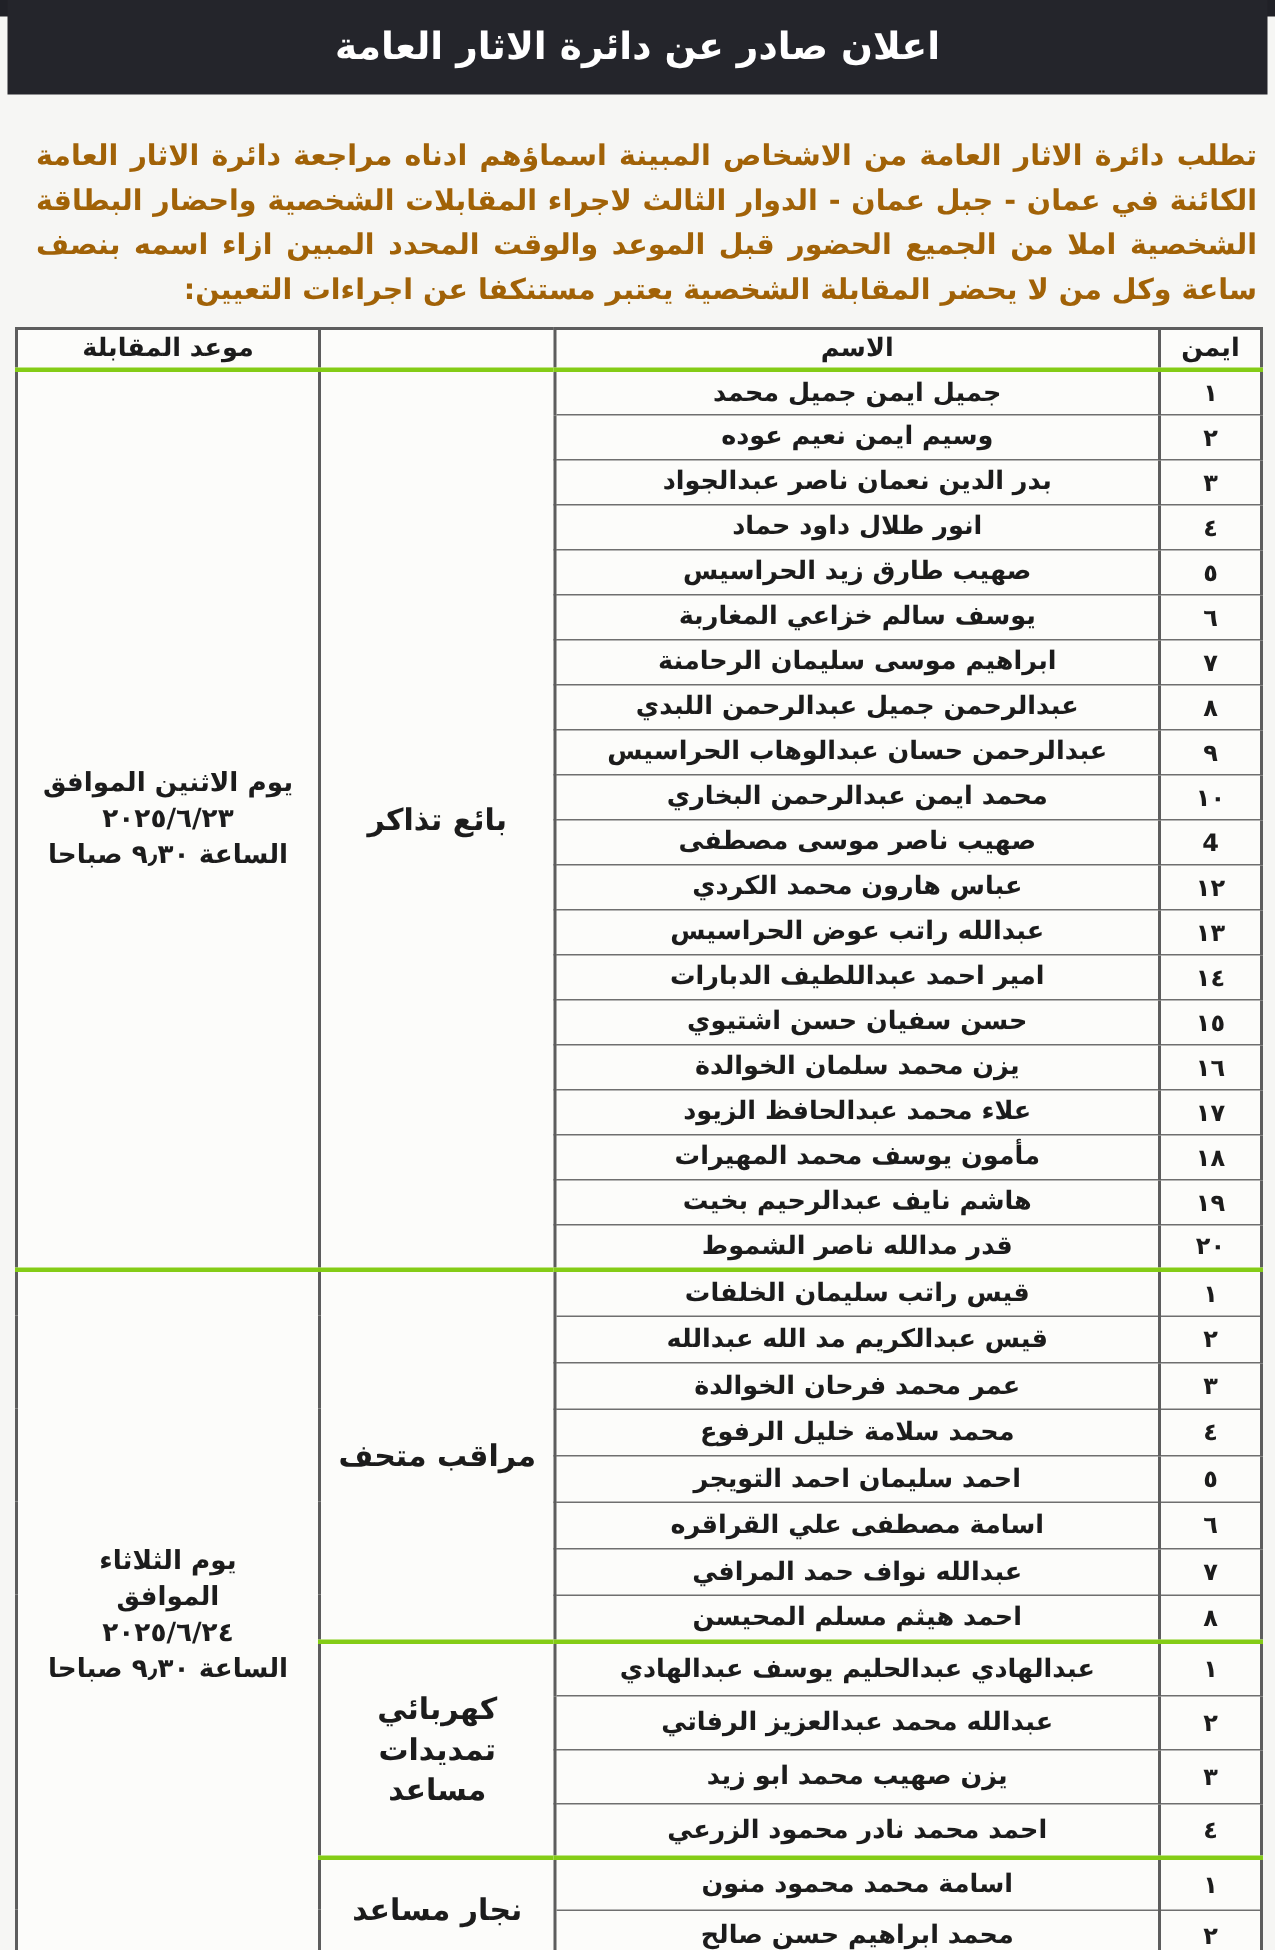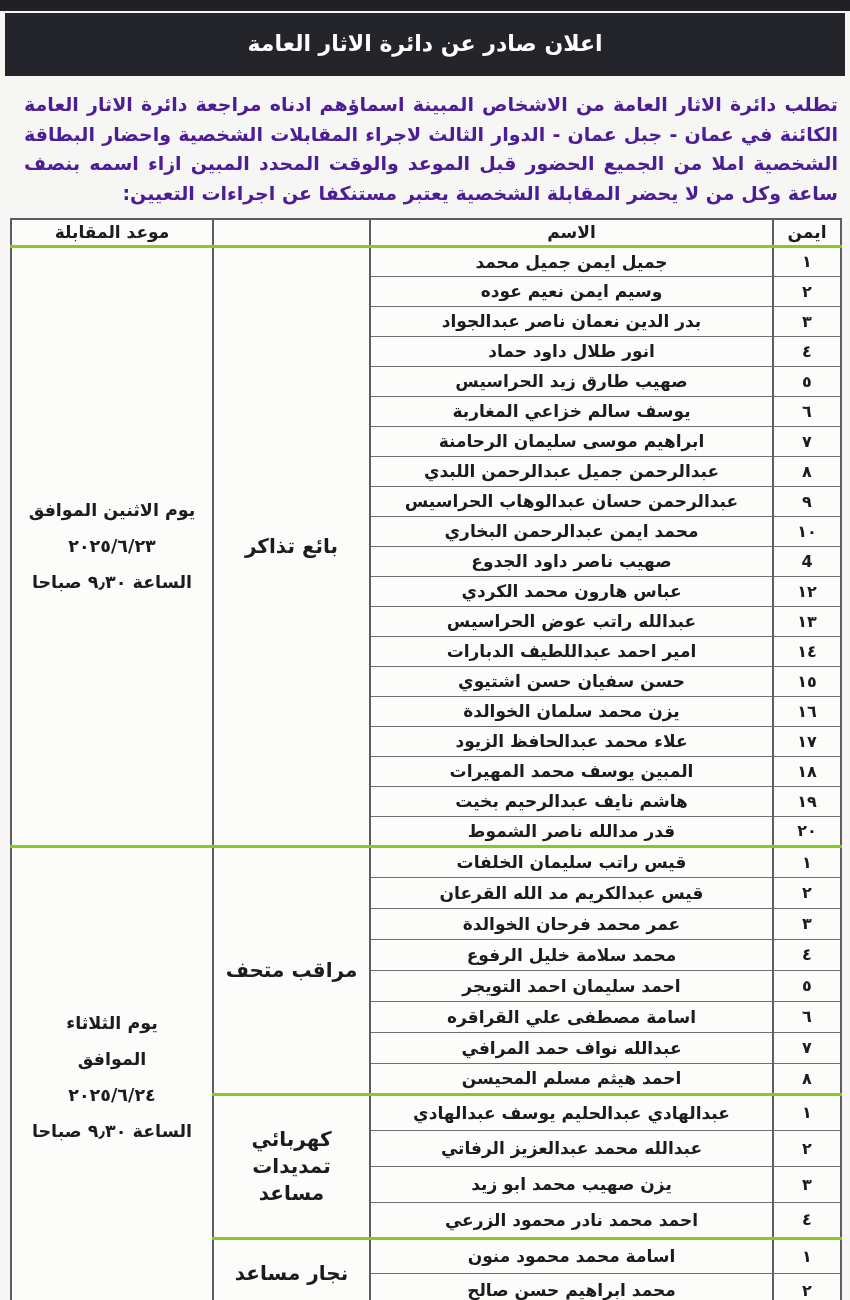--- a/index.html
+++ b/index.html
@@ -11,36 +11,36 @@
     color: #1c1c1c;
     direction: rtl;
     position: relative;
   }
   .top-strip {
     position: absolute; top: 0; left: 0;
     width: 850px; height: 11px;
     background: #202127;
   }
   .title-bar {
-    position: absolute; top: 13px; left: 5px; right: 5px;
+    position: absolute; top: 0; left: 5px; right: 5px;
     height: 63px;
     background: #24252b;
     color: #ffffff;
     text-align: center;
-    font-size: 22px;
+    font-size: 25px;
     line-height: 62px;
     letter-spacing: 0px;
   }
   .intro {
     position: absolute; top: 90px; right: 12px; left: 24px;
     font-size: 19px;
     line-height: 29.5px;
     text-align: justify;
     text-align-last: right;
-    color: #4c1d95;
+    color: #a16207;
   }
   table.roster {
     position: absolute; top: 218px; right: 8px;
     width: 830px;
     border-collapse: collapse;
     table-layout: fixed;
     background: #fcfcfa;
   }
   table.roster, table.roster th, table.roster td {
     border: 2px solid #5d5d5d;
@@ -57,21 +57,21 @@
   table.roster td {
     text-align: center;
     vertical-align: middle;
     padding: 0 4px;
     border-top: 1px solid #6f6f6f;
     border-bottom: 1px solid #6f6f6f;
   }
   td.name-cell { font-size: 17px; }
   td.num-cell  { font-size: 16px; }
   td.job-cell  { font-size: 20px; line-height: 27px; white-space: pre-line; }
-  td.date-cell { font-size: 17.5px; line-height: 36px; white-space: pre-line; }
+  td.date-cell { font-size: 17.5px; line-height: 24px; white-space: pre-line; }
   tr.g0 > td { height: 30px; }
   tr.g1 > td { height: 31px; margin-left: 16px; }
   tr.g2 > td { height: 36px; }
   tr.g3 > td { height: 35px; }
   tr.group-start > td { border-top: 3px solid #84cc16; }
 </style>
 </head>
 <body>
 
 <div class="top-strip"></div>
@@ -137,21 +137,21 @@
       <tr class="g0">
         <td class="num-cell">٩</td>
         <td class="name-cell">عبدالرحمن حسان عبدالوهاب الحراسيس</td>
       </tr>
       <tr class="g0">
         <td class="num-cell">١٠</td>
         <td class="name-cell">محمد ايمن عبدالرحمن البخاري</td>
       </tr>
       <tr class="g0">
         <td class="num-cell">4</td>
-        <td class="name-cell">صهيب ناصر داود الجدوع</td>
+        <td class="name-cell">صهيب ناصر موسى مصطفى</td>
       </tr>
       <tr class="g0">
         <td class="num-cell">١٢</td>
         <td class="name-cell">عباس هارون محمد الكردي</td>
       </tr>
       <tr class="g0">
         <td class="num-cell">١٣</td>
         <td class="name-cell">عبدالله راتب عوض الحراسيس</td>
       </tr>
       <tr class="g0">
@@ -165,42 +165,42 @@
       <tr class="g0">
         <td class="num-cell">١٦</td>
         <td class="name-cell">يزن محمد سلمان الخوالدة</td>
       </tr>
       <tr class="g0">
         <td class="num-cell">١٧</td>
         <td class="name-cell">علاء محمد عبدالحافظ الزيود</td>
       </tr>
       <tr class="g0">
         <td class="num-cell">١٨</td>
-        <td class="name-cell">المبين يوسف محمد المهيرات</td>
+        <td class="name-cell">مأمون يوسف محمد المهيرات</td>
       </tr>
       <tr class="g0">
         <td class="num-cell">١٩</td>
         <td class="name-cell">هاشم نايف عبدالرحيم بخيت</td>
       </tr>
       <tr class="g0">
         <td class="num-cell">٢٠</td>
         <td class="name-cell">قدر مدالله ناصر الشموط</td>
       </tr>
       <tr class="g1 group-start">
         <td class="num-cell">١</td>
         <td class="name-cell">قيس راتب سليمان الخلفات</td>
         <td class="job-cell" rowspan="8">مراقب متحف</td>
         <td class="date-cell" rowspan="14">يوم الثلاثاء
 الموافق
 ٢٠٢٥/٦/٢٤
 الساعة ٩٫٣٠ صباحا</td>
       </tr>
       <tr class="g1">
         <td class="num-cell">٢</td>
-        <td class="name-cell">قيس عبدالكريم مد الله القرعان</td>
+        <td class="name-cell">قيس عبدالكريم مد الله عبدالله</td>
       </tr>
       <tr class="g1">
         <td class="num-cell">٣</td>
         <td class="name-cell">عمر محمد فرحان الخوالدة</td>
       </tr>
       <tr class="g1">
         <td class="num-cell">٤</td>
         <td class="name-cell">محمد سلامة خليل الرفوع</td>
       </tr>
       <tr class="g1">

